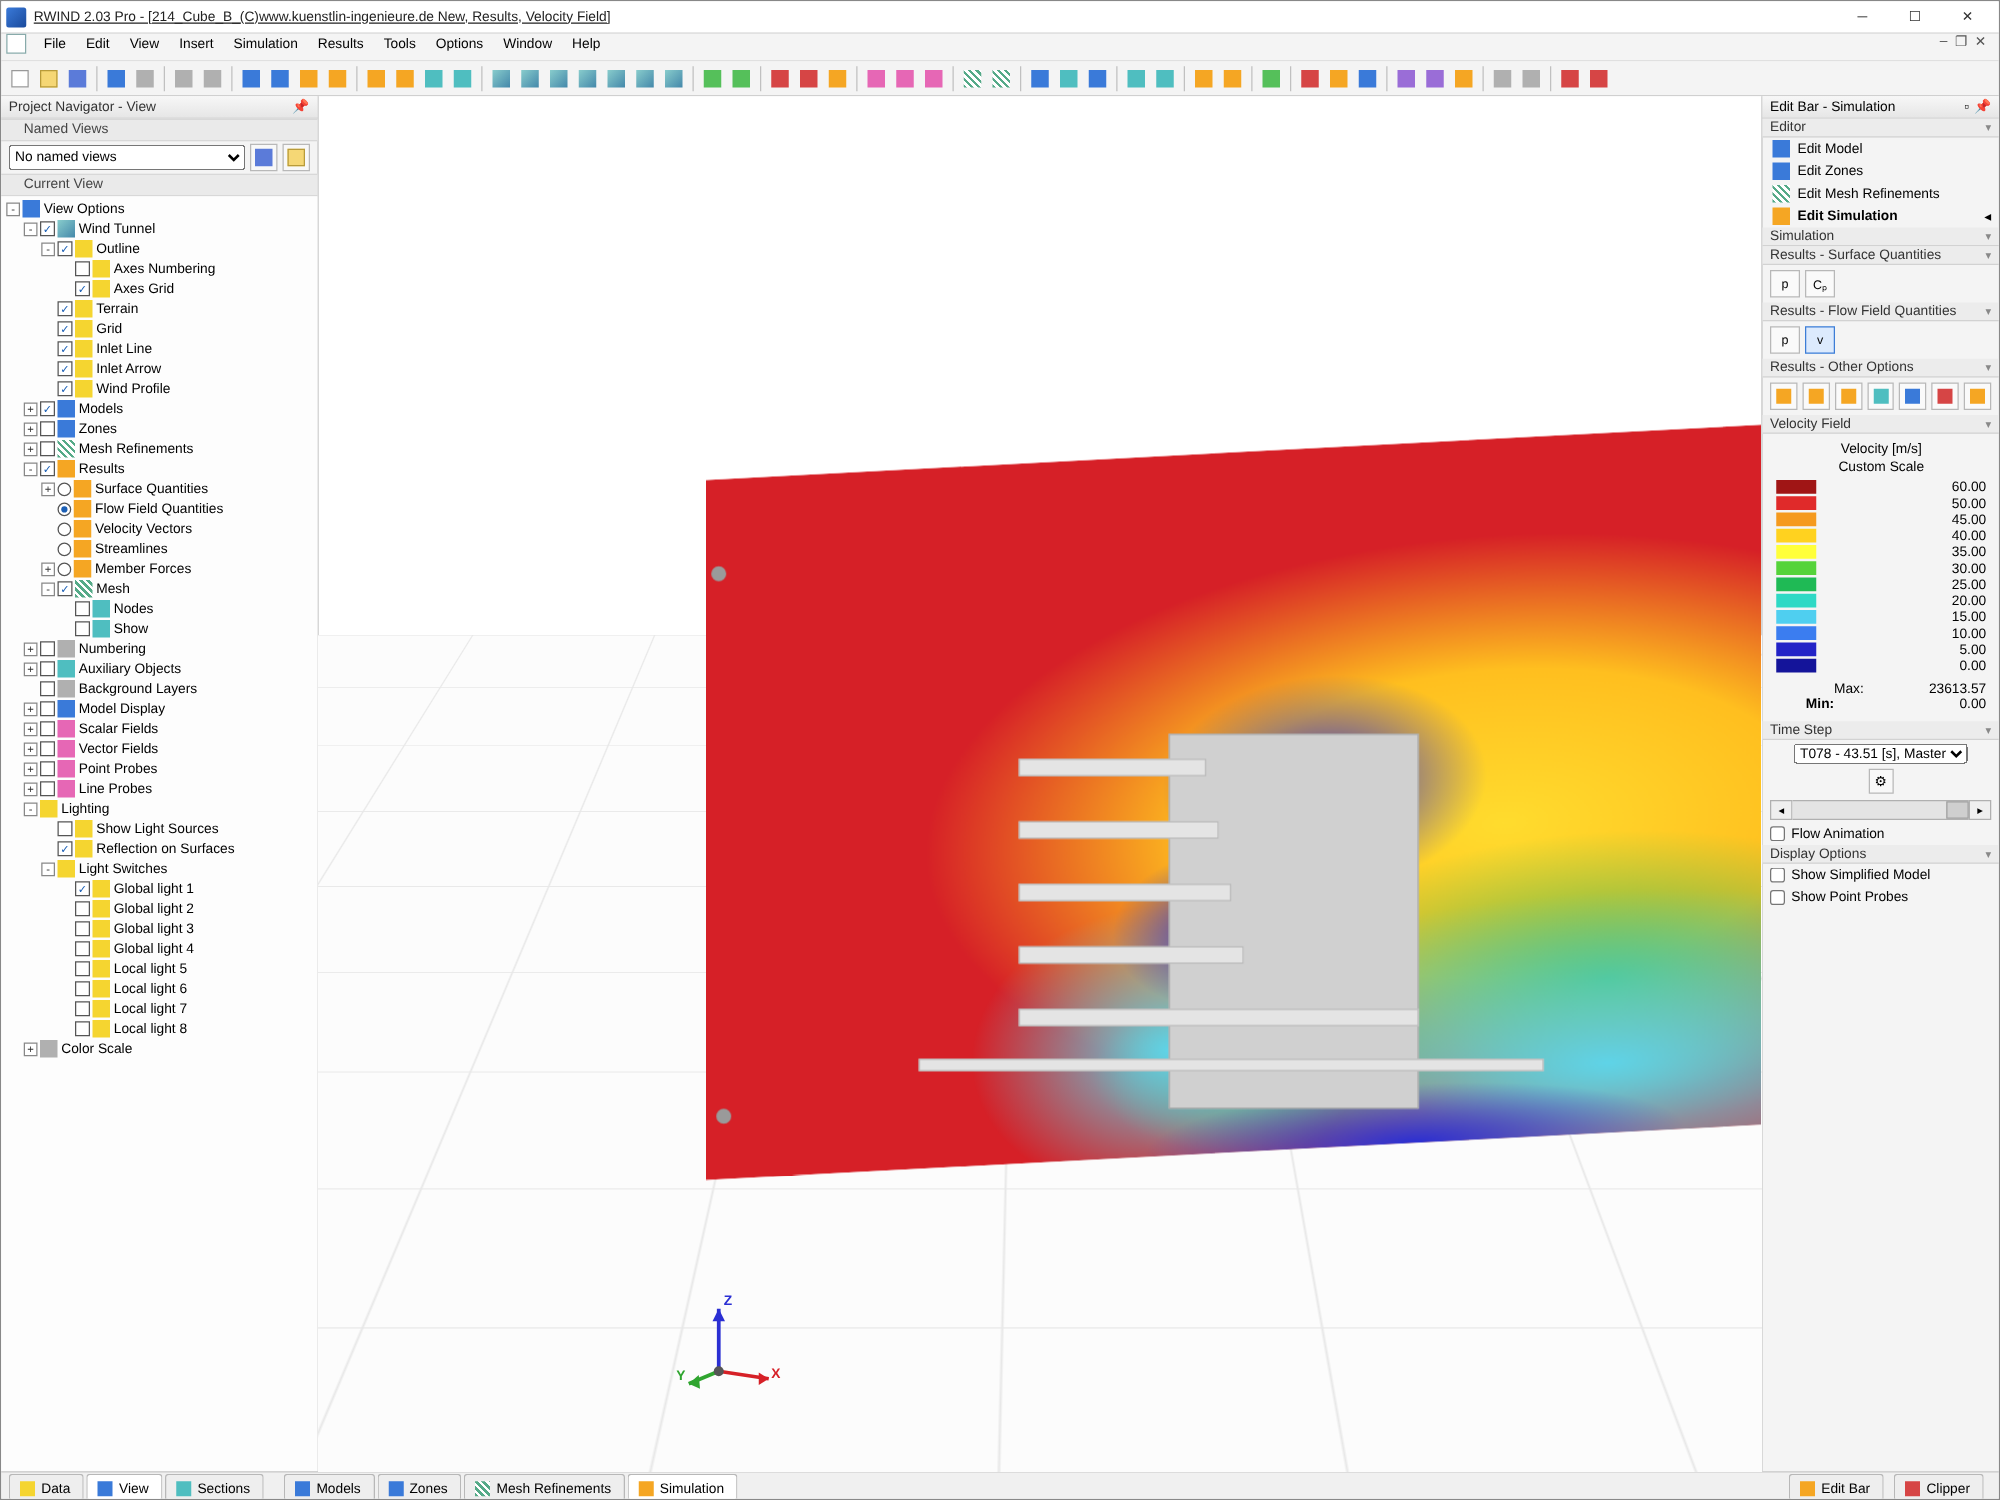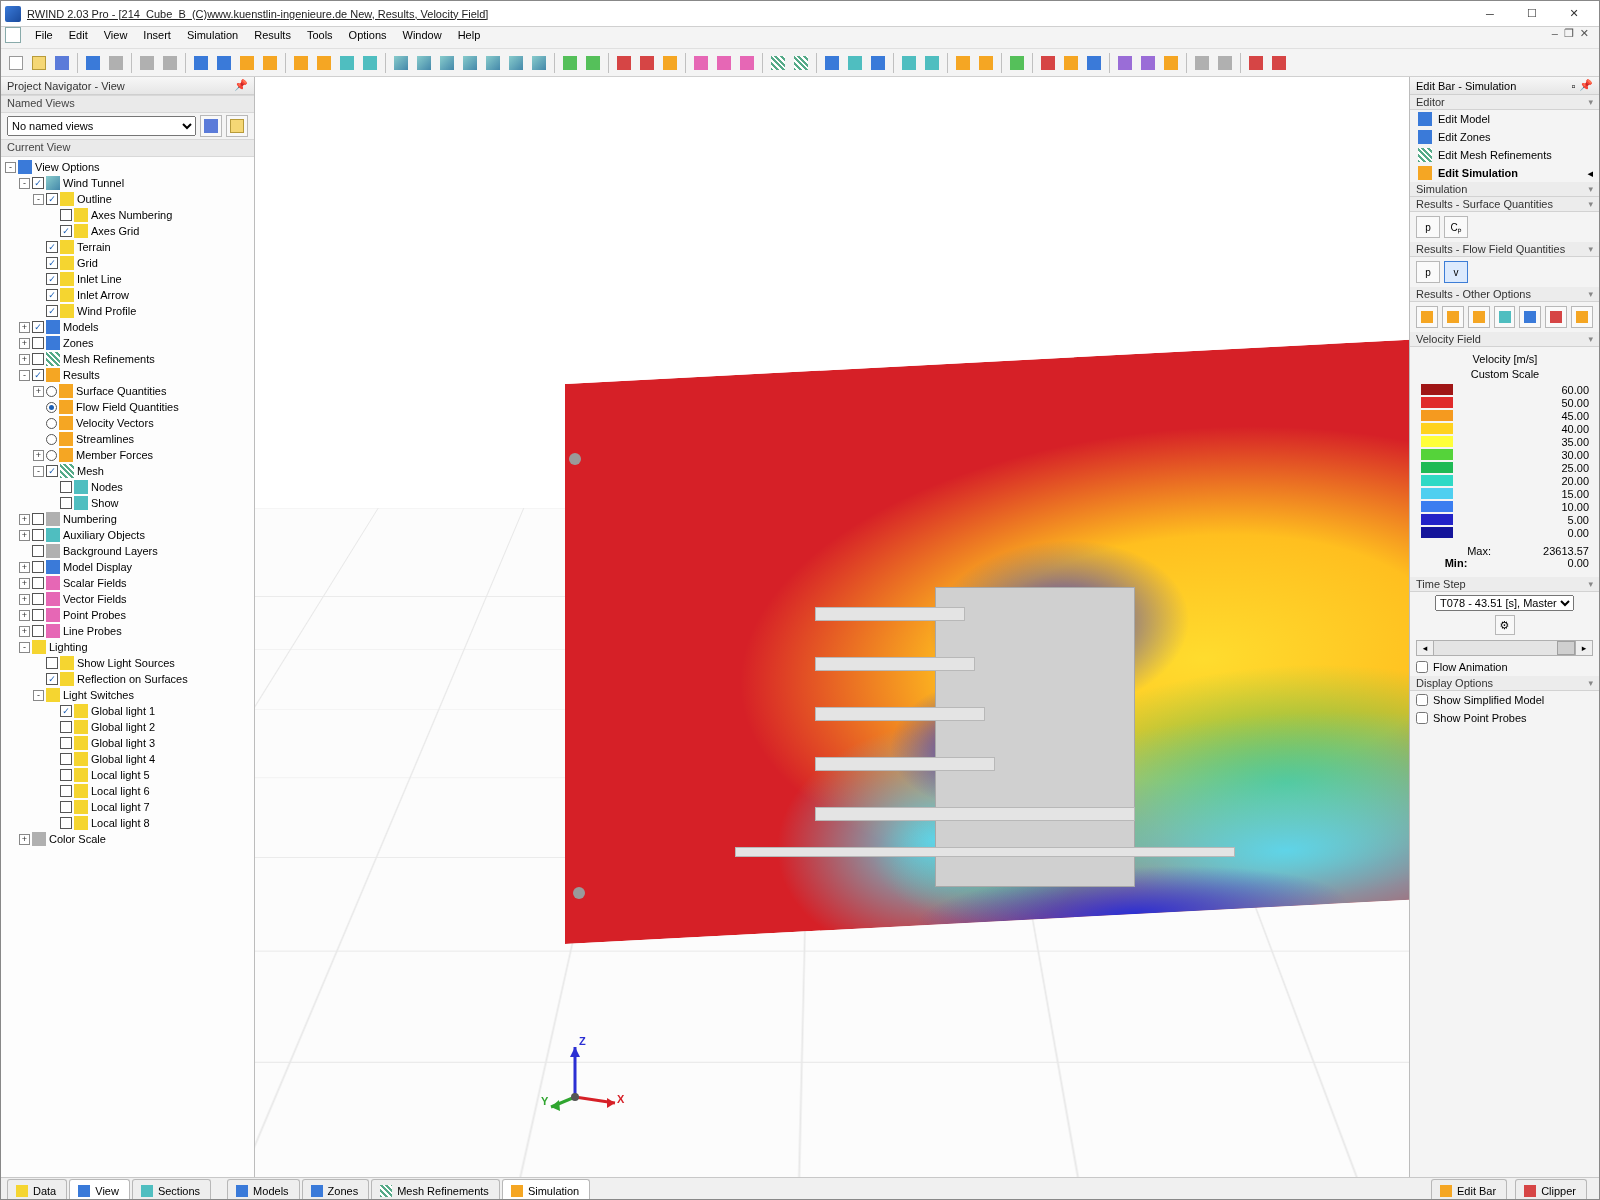--- a/index.html
+++ b/index.html
@@ -24,21 +24,21 @@
 .tsep { width: 1px; height: 20px; background: #c0c0c0; margin: 0 3px; }
 .tico { width: 14px; height: 14px; }
 
 
 .client { flex: 1; display: flex; min-height: 0; }
 
 
 .leftpanel { width: 254px; display: flex; flex-direction: column; background: #f4f4f4; border-right: 1px solid #bcbcbc; }
 .panelhdr { height: 18px; background: linear-gradient(#f7f7f7,#e6e6e6); border-bottom: 1px solid #cfcfcf; padding: 1px 6px; color: #333; display:flex; align-items:center; }
 .panelhdr .pinbtn { margin-left:auto; width:14px; height:14px; display:flex; align-items:center; justify-content:center; }
-.subhdr { height: 18px; background: #eaeaea; border-top: 1px solid #d8d8d8; border-bottom: 1px solid #d8d8d8; padding: 1px 6px; color: #444; }
+.subhdr { height: 18px; background: #eaeaea; border-top: 1px solid #d8d8d8; border-bottom: 1px solid #d8d8d8; padding: 1px 18px; color: #444; }
 .namedviews-row { height: 26px; display: flex; align-items: center; padding: 3px 6px; gap: 4px; }
 .namedviews-row select { flex: 1; height: 20px; font-size: 11px; }
 .iconbtn { width: 22px; height: 22px; border: 1px solid #b8b8b8; background: #f8f8f8; display:flex; align-items:center; justify-content:center; }
 .tree { flex: 1; overflow: auto; background: #fdfdfd; padding: 2px 0 4px 0; }
 .trow { display: flex; align-items: center; height: 16px; padding-left: 4px; white-space: nowrap; }
 .twister { width: 11px; height: 11px; border: 1px solid #888; margin-right: 2px; display:flex; align-items:center; justify-content:center; font-size:9px; line-height:9px; color:#333; background:#fff; }
 .twspace { width: 11px; height: 11px; margin-right: 2px; }
 .chk { width: 12px; height: 12px; border: 1px solid #555; margin-right: 2px; display:flex; align-items:center; justify-content:center; font-size:9px; color:#1b5fb5; background:#fff; }
 .radio { width: 11px; height: 11px; border: 1px solid #555; border-radius: 50%; margin-right: 2px; display:flex; align-items:center; justify-content:center; background:#fff; }
 .radio .dot { width:5px; height:5px; border-radius:50%; background:#1b5fb5; }

